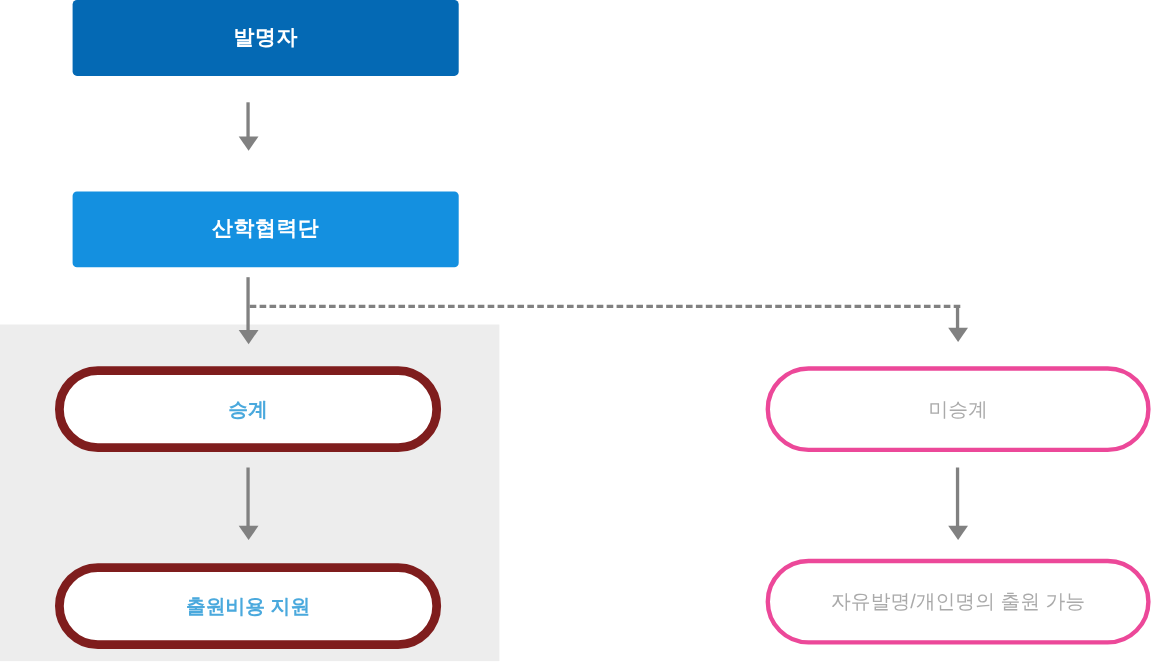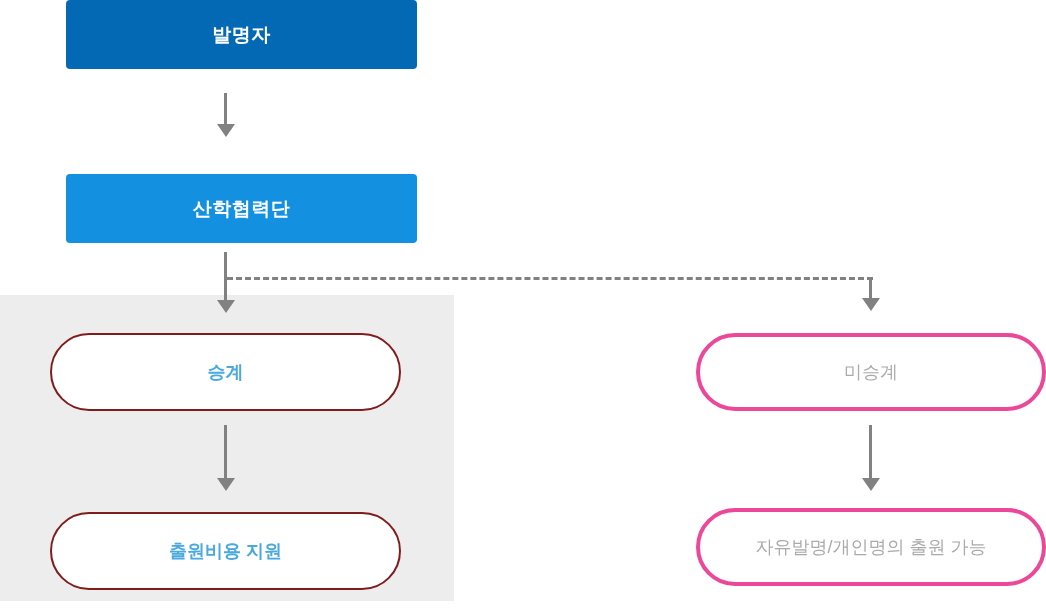--- a/index.html
+++ b/index.html
@@ -64,21 +64,21 @@
     box-sizing: border-box;
   }
   .pill-label {
     font-size: 18px;
     font-weight: bold;
     line-height: 1;
   }
   .pill.accent {
     left: 50px;
     width: 351px;
-    border: 2px solid #7f1d1d;
+    border: 8px solid #7f1d1d;
   }
   .pill.accent .pill-label { color: #4aa9dd; }
   .pill.muted {
     left: 696px;
     width: 350px;
     border: 4px solid #ec4899;
   }
   .pill.muted .pill-label { color: #aaaaaa; font-weight: normal; }
 
   #pill-succeed     { top: 333px; }

